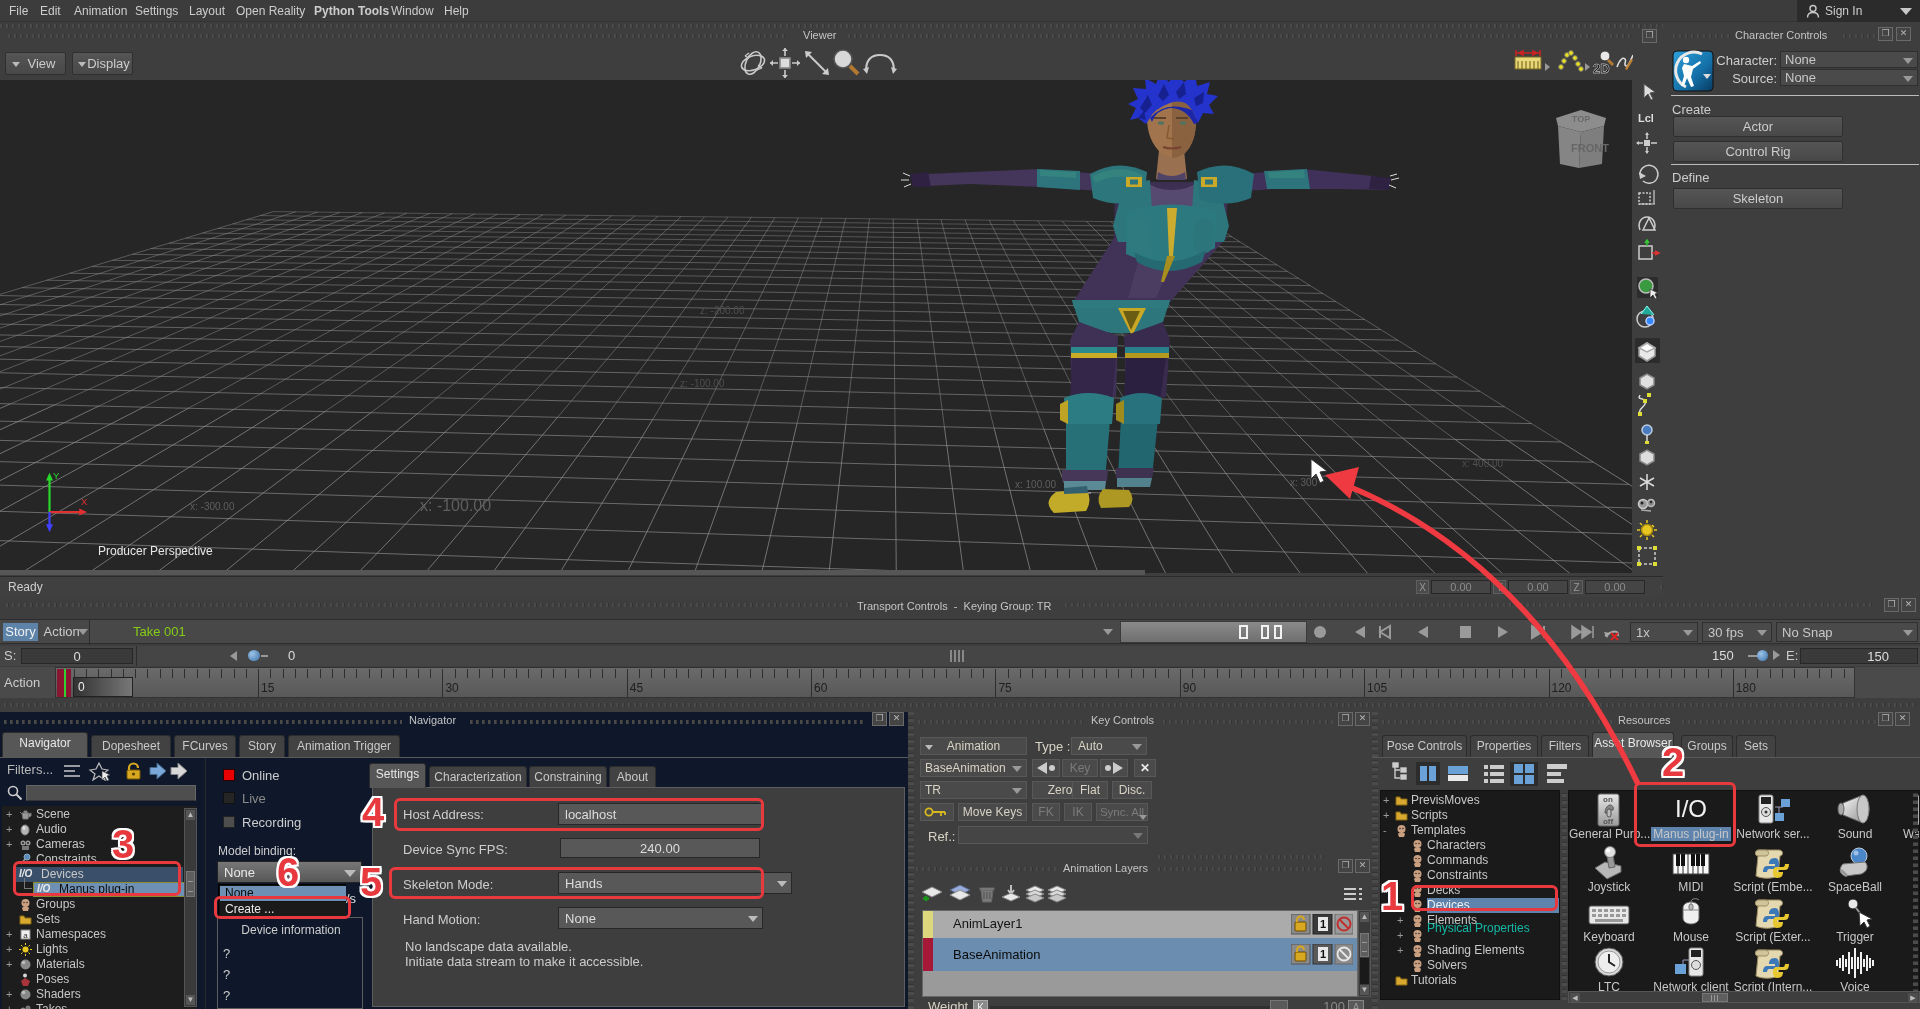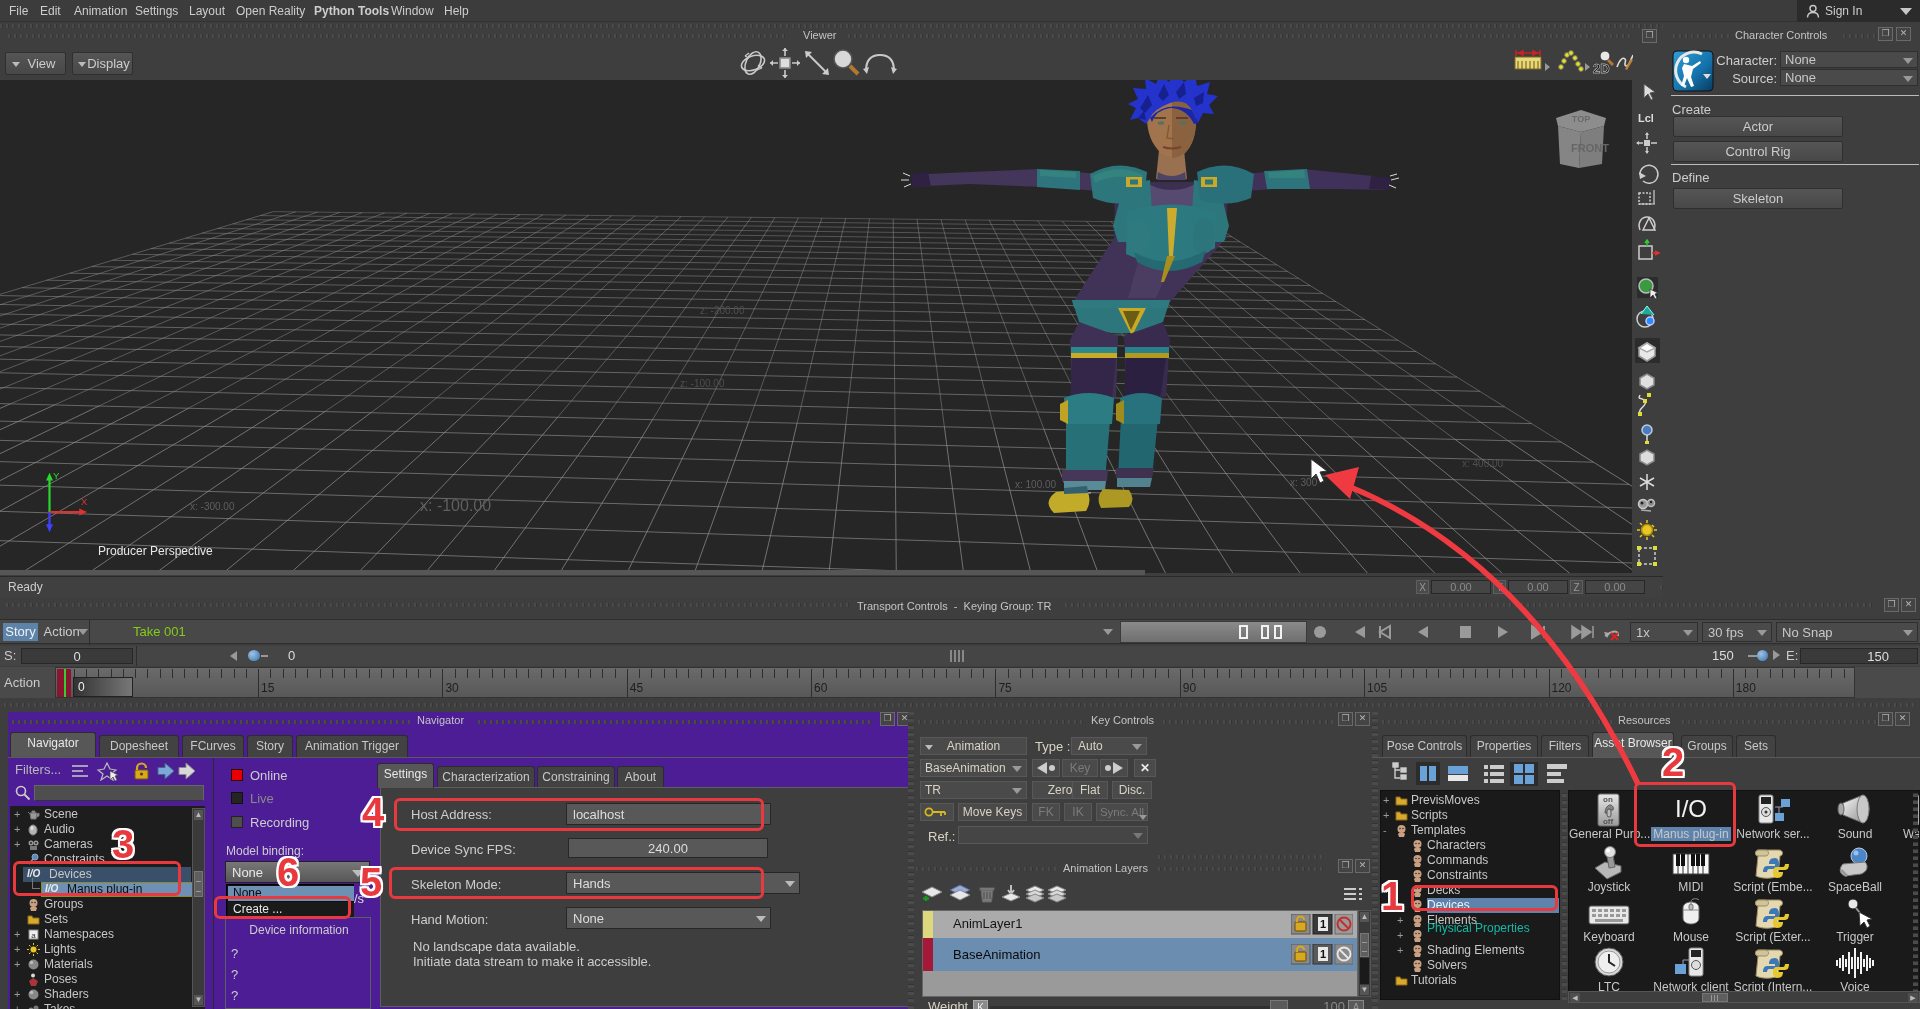--- a/index.html
+++ b/index.html
@@ -705,21 +705,21 @@
 <div class="abs" style="left:1495.5px;top:13px;font-size:12px;color:#1e1e1e;">120</div>
 <div class="abs" style="left:1679.8px;top:13px;font-size:12px;color:#1e1e1e;">180</div>
 <div class="abs" style="left:1px;top:1px;width:14px;height:28px;background:#8a1530;"></div>
 <div class="abs" style="left:8px;top:1px;width:2px;height:28px;background:#30d030;"></div>
 <div class="abs" style="left:17px;top:9px;width:60px;height:20px;background:linear-gradient(90deg,#333,#777);border:1px solid #222;color:#eee;font-size:12px;line-height:19px;"><span style="margin-left:4px;">0</span></div>
 </div>
 </div>
 <div class="abs gripline" style="left:4px;top:106px;width:1912px;"></div>
 </div>
 
-<div class="abs" style="left:8px;top:712px;width:908px;height:297px;background:#4c1d95;">
+<div class="abs" style="left:0;top:712px;width:908px;height:297px;background:#0f172a;">
 <div class="abs gripline" style="left:4px;top:8px;width:398px;"></div>
 <div class="abs ptitle" style="left:409px;top:2px;">Navigator</div>
 <div class="abs gripline" style="left:470px;top:8px;width:395px;"></div>
 <div class="pbtn" style="left:872px;top:0px;"><span style="position:relative;top:-1px;">❐</span></div>
 <div class="pbtn" style="left:889px;top:0px;"><span style="position:relative;top:-1px;">✕</span></div>
 
 <div class="tab act" style="left:2px;top:20px;width:86px;">Navigator</div>
 <div class="tab" style="left:91px;top:23px;width:80px;">Dopesheet</div>
 <div class="tab" style="left:174px;top:23px;width:62px;">FCurves</div>
 <div class="tab" style="left:239px;top:23px;width:46px;">Story</div>

